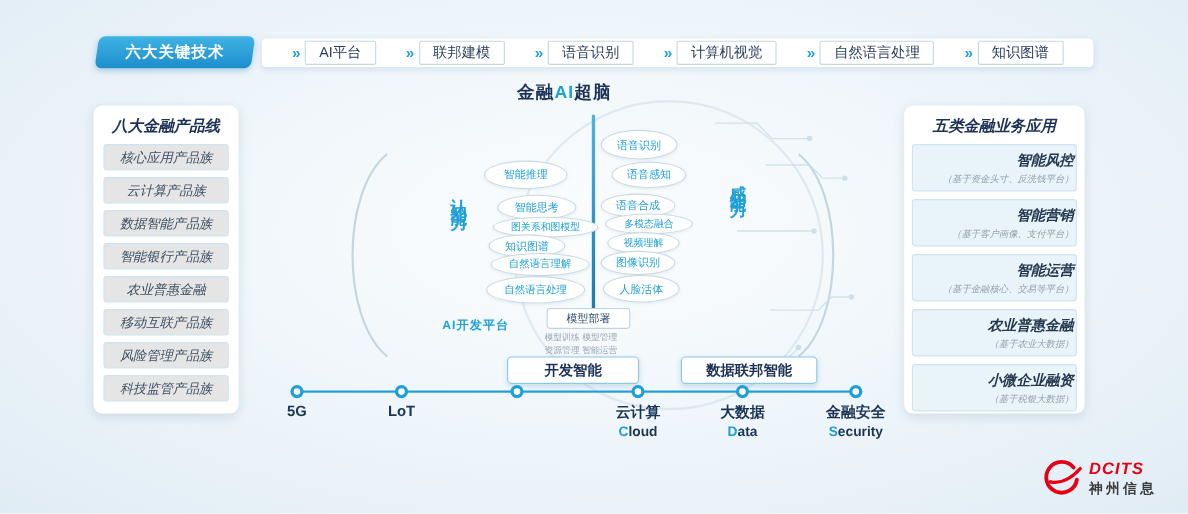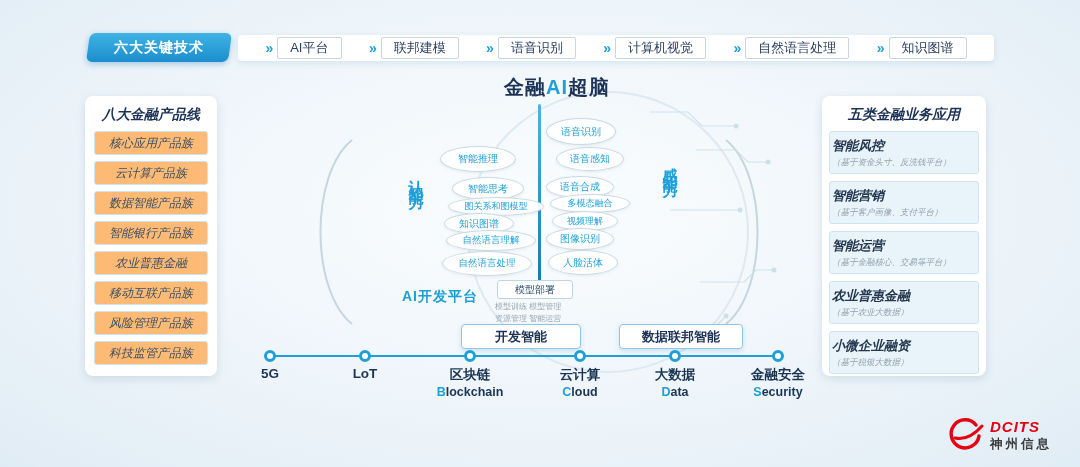--- a/index.html
+++ b/index.html
@@ -19,29 +19,29 @@
   .tech{display:flex;align-items:center;gap:4px;}
   .chev{color:#1E9FD8;font-weight:bold;font-size:14px;line-height:1;}
   .tech-box{border:1px solid #c6d7e2;border-radius:2px;background:#fff;padding:1px 12px;
     font-size:13px;color:#2a3f5f;white-space:nowrap;height:18px;line-height:18px;}
 
   
   .panel{background:#fff;border-radius:8px;box-shadow:0 3px 10px rgba(90,130,160,.20);font-style:italic;}
   .panel-left{left:85px;top:96px;width:132px;height:280px;}
   .panel-right{left:822px;top:96px;width:164px;height:280px;}
   .panel-title{text-align:center;font-size:14px;font-weight:bold;color:#1c3257;padding:10px 0 7px;}
-  .p-item{width:112px;margin:0 auto 6px;background:#fdba74;border:1px solid #cfe4f2;border-radius:3px;
+  .p-item{width:112px;margin:0 auto 6px;background:#e5e5e5;border:1px solid #cfe4f2;border-radius:3px;
     height:22px;line-height:22px;text-align:center;font-size:12px;color:#3c4f63;white-space:nowrap;}
   .r-item{width:144px;margin:0 auto 7px;background:#e8f3fa;border:1px solid #cfe4f2;border-radius:3px;
-    padding:5px 2px 4px;text-align:left;}
+    padding:5px 2px 4px;text-align:right;}
   .r-item .rt{font-size:13px;color:#25384f;font-weight:bold;}
   .r-item .rs{font-size:8.5px;color:#93a2ad;margin-top:2px;white-space:nowrap;}
 
   
-  .c-title{left:470px;top:74px;width:140px;text-align:right;font-size:20px;font-weight:bold;color:#1c3257;letter-spacing:1px;}
+  .c-title{left:470px;top:74px;width:140px;text-align:left;font-size:16px;font-weight:bold;color:#1c3257;letter-spacing:1px;}
   .acc{color:#1E9FD8;}
   .v-line{left:538px;top:104px;width:3px;height:182px;border-radius:2px;
     background:linear-gradient(180deg,#4db4e2,#1878b8);}
   .v-label{writing-mode:vertical-lr;text-orientation:upright;font-size:15px;font-weight:bold;
     color:#1E9FD8;letter-spacing:5px;}
   .cog-label{left:406px;top:168px;}
   .per-label{left:660px;top:156px;}
   .bub{display:flex;align-items:center;justify-content:center;background:rgba(255,255,255,.93);
     border:1px solid #c9d9e3;border-radius:50%;color:#1E9FD8;font-size:10px;white-space:nowrap;
     box-shadow:0 1px 3px rgba(100,140,170,.15);}
@@ -52,21 +52,21 @@
   .c4{left:444px;top:213px;width:68px;height:19px;}
   .c5{left:446px;top:230px;width:88px;height:19px;font-size:9.5px;}
   .c6{left:442px;top:251px;width:88px;height:23px;font-size:9.5px;}
   .p0{left:546px;top:118px;width:68px;height:25px;}
   .p1{left:556px;top:147px;width:66px;height:22px;}
   .p2{left:546px;top:176px;width:66px;height:20px;}
   .p3{left:550px;top:194px;width:78px;height:17px;font-size:9px;}
   .p4{left:552px;top:211px;width:64px;height:18px;font-size:9px;}
   .p5{left:546px;top:228px;width:66px;height:20px;}
   .p6{left:548px;top:250px;width:68px;height:23px;}
-  .platform{left:402px;top:288px;font-size:14px;font-weight:bold;color:#1E9FD8;letter-spacing:1px;}
+  .platform{left:402px;top:288px;font-size:11px;font-weight:bold;color:#1E9FD8;letter-spacing:1px;}
   .deploy{left:497px;top:280px;width:74px;height:17px;background:#fff;border:1px solid #bcd6e4;border-radius:3px;
     display:flex;align-items:center;justify-content:center;font-size:10px;color:#2b4a6b;text-align:right;}
   .deploy-lines{left:495px;top:301px;width:100px;font-size:8px;color:#98a6b2;line-height:1.5;}
   .cbtn{height:23px;background:#fff;border:1px solid #8ec8e8;border-radius:4px;display:flex;align-items:center;
     justify-content:center;font-size:13px;font-weight:bold;color:#1c3257;box-shadow:0 2px 5px rgba(30,120,170,.18);}
   .btn-dev{left:461px;top:324px;width:118px;}
   .btn-fed{left:619px;top:324px;width:122px;}
 
   
   .t-line{left:270px;top:355px;width:508px;height:2px;background:#1E9FD8;}
@@ -213,24 +213,20 @@
   <div class="abs t-dot" style="left:574px;"></div>
   <div class="abs t-dot" style="left:669px;"></div>
   <div class="abs t-dot" style="left:772px;"></div>
 
   <div class="abs t-group" style="left:215px;">
     <div class="t-cn">5G</div>
   </div>
   <div class="abs t-group" style="left:310px;">
     <div class="t-cn">LoT</div>
   </div>
-  <div class="abs t-group" style="left:415px;">
-    <div class="t-cn">区块链</div>
-    <div class="t-en"><span class="acc">B</span><span>lockchain</span></div>
-  </div>
   <div class="abs t-group" style="left:525px;">
     <div class="t-cn">云计算</div>
     <div class="t-en"><span class="acc">C</span><span>loud</span></div>
   </div>
   <div class="abs t-group" style="left:620px;">
     <div class="t-cn">大数据</div>
     <div class="t-en"><span class="acc">D</span><span>ata</span></div>
   </div>
   <div class="abs t-group" style="left:723px;">
     <div class="t-cn">金融安全</div>

